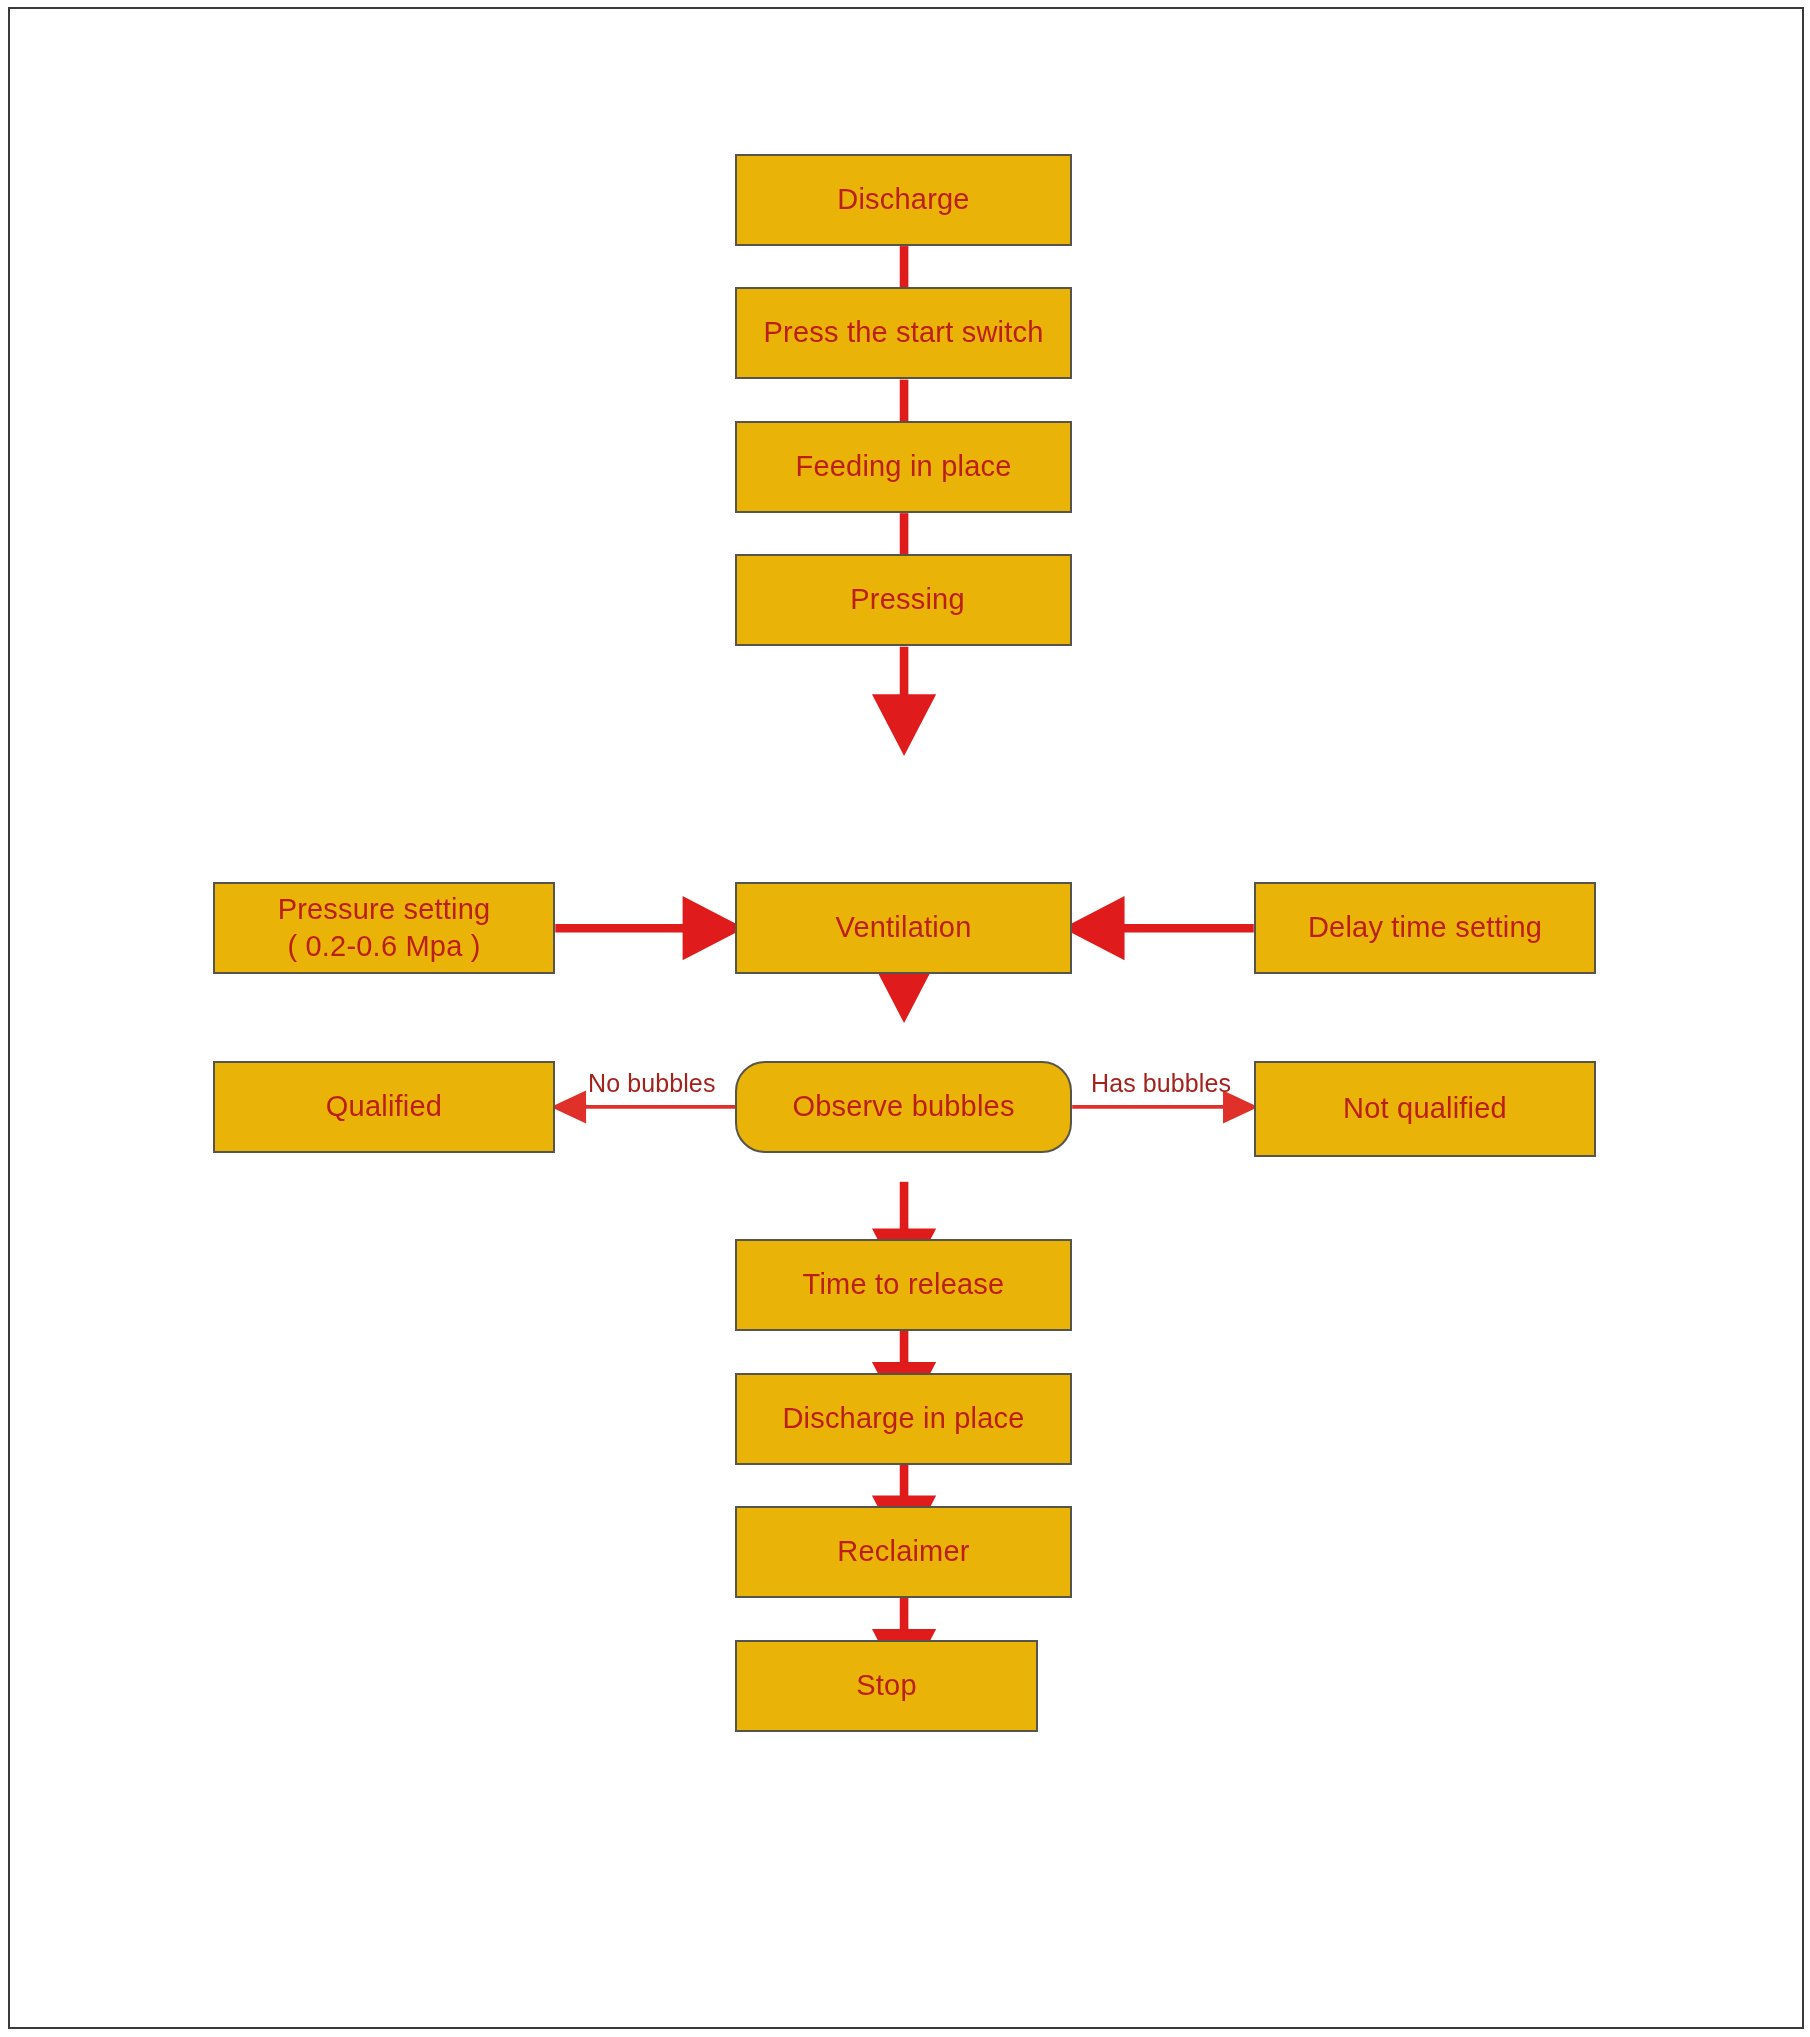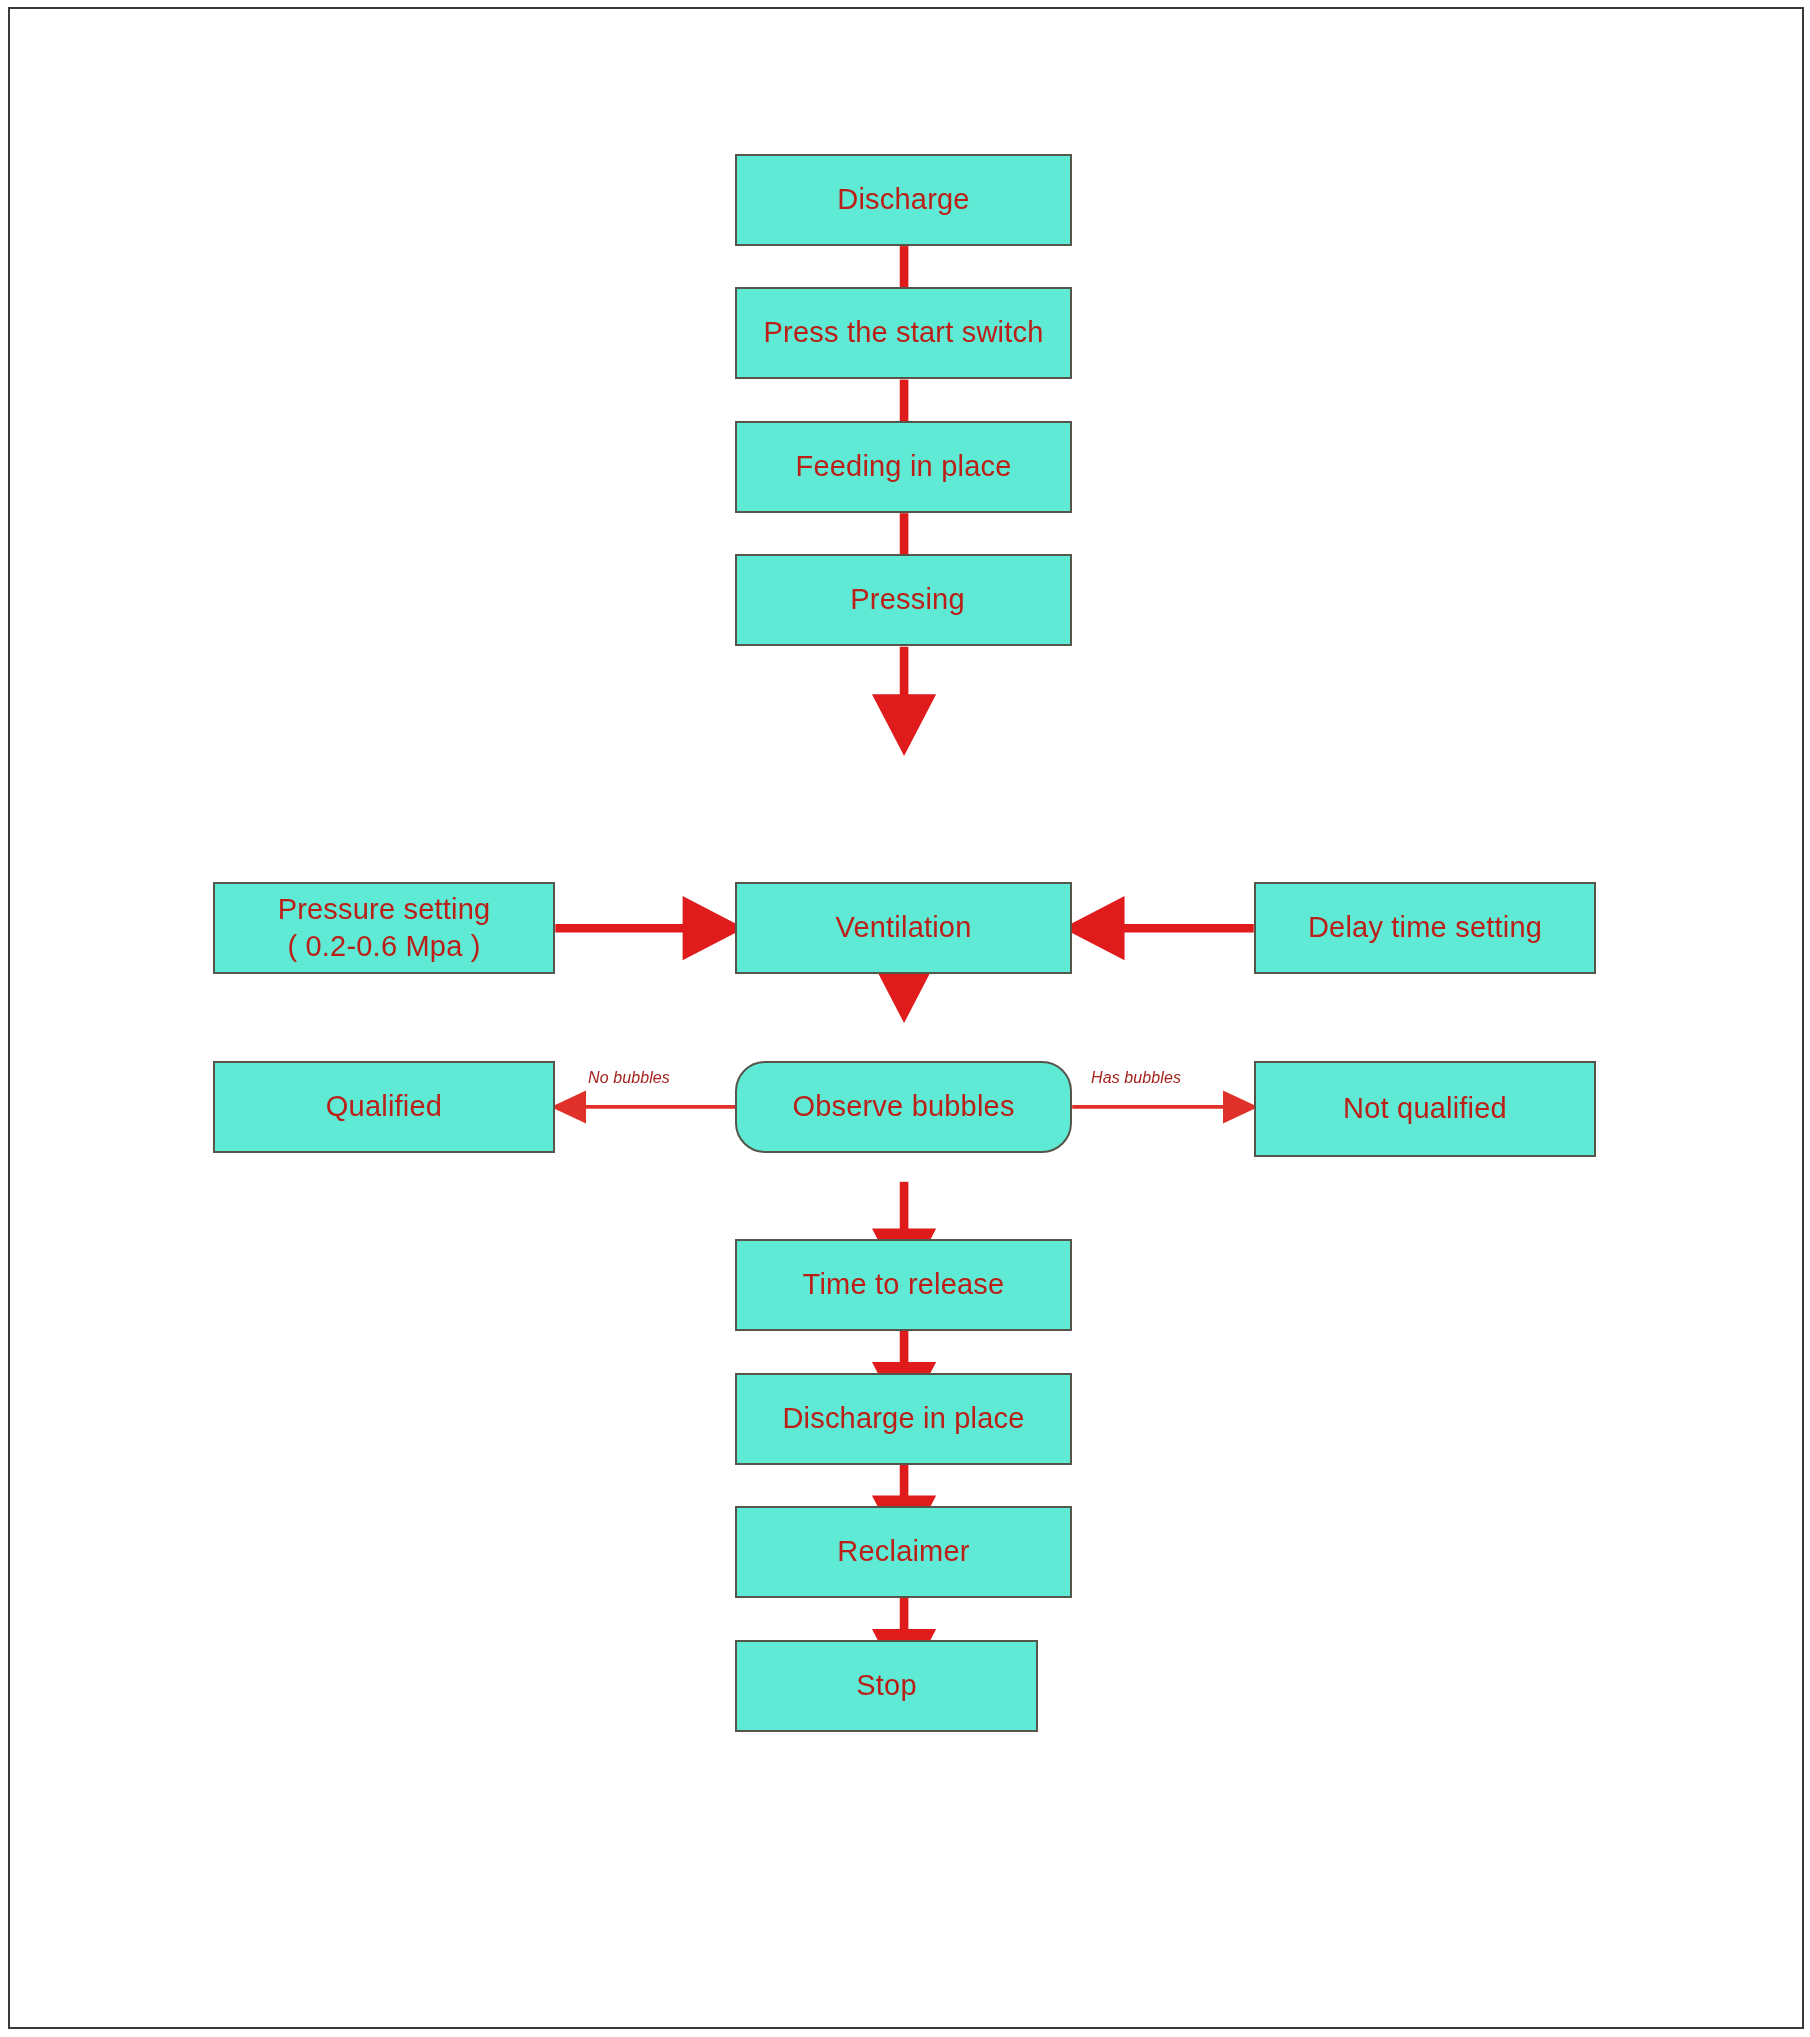--- a/index.html
+++ b/index.html
@@ -29,42 +29,41 @@
   #canvas {
     position: absolute;
     left: 0;
     top: 0;
     width: 1811px;
     height: 2038px;
   }
   .node {
     position: absolute;
     box-sizing: border-box;
-    background: #5eead4;
+    background: #eab308;
     border: 2.9px solid #55554a;
     color: #BB2018;
     display: flex;
     flex-direction: column;
     align-items: center;
     justify-content: center;
     text-align: center;
     font-size: 29px;
     line-height: 1.28;
     letter-spacing: 0.2px;
     white-space: nowrap;
   }
   .node .line2 { display: block; }
   .edge-label {
     position: absolute;
     color: #A3221C;
-    font-size: 16px;
+    font-size: 25px;
     white-space: nowrap;
     background: transparent;
     letter-spacing: 0.1px;
-    font-style: italic;
   }
   svg.arrows {
     position: absolute;
     left: 0;
     top: 0;
     width: 1811px;
     height: 2038px;
     overflow: visible;
   }
 </style>

